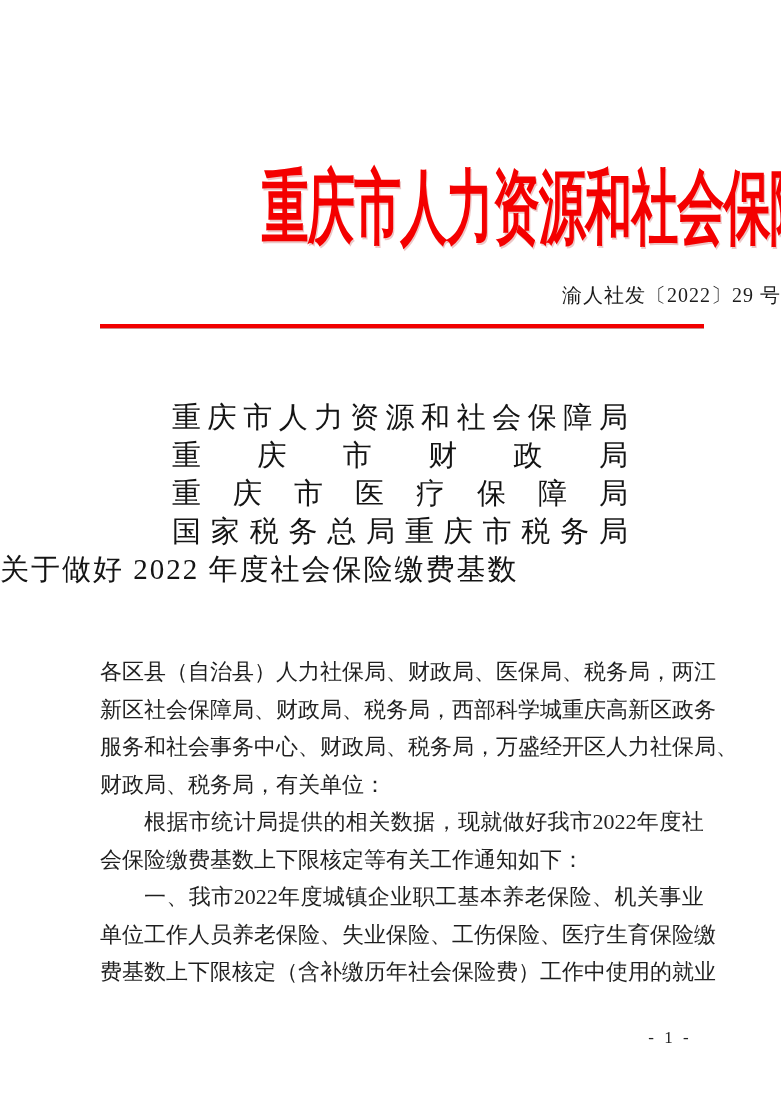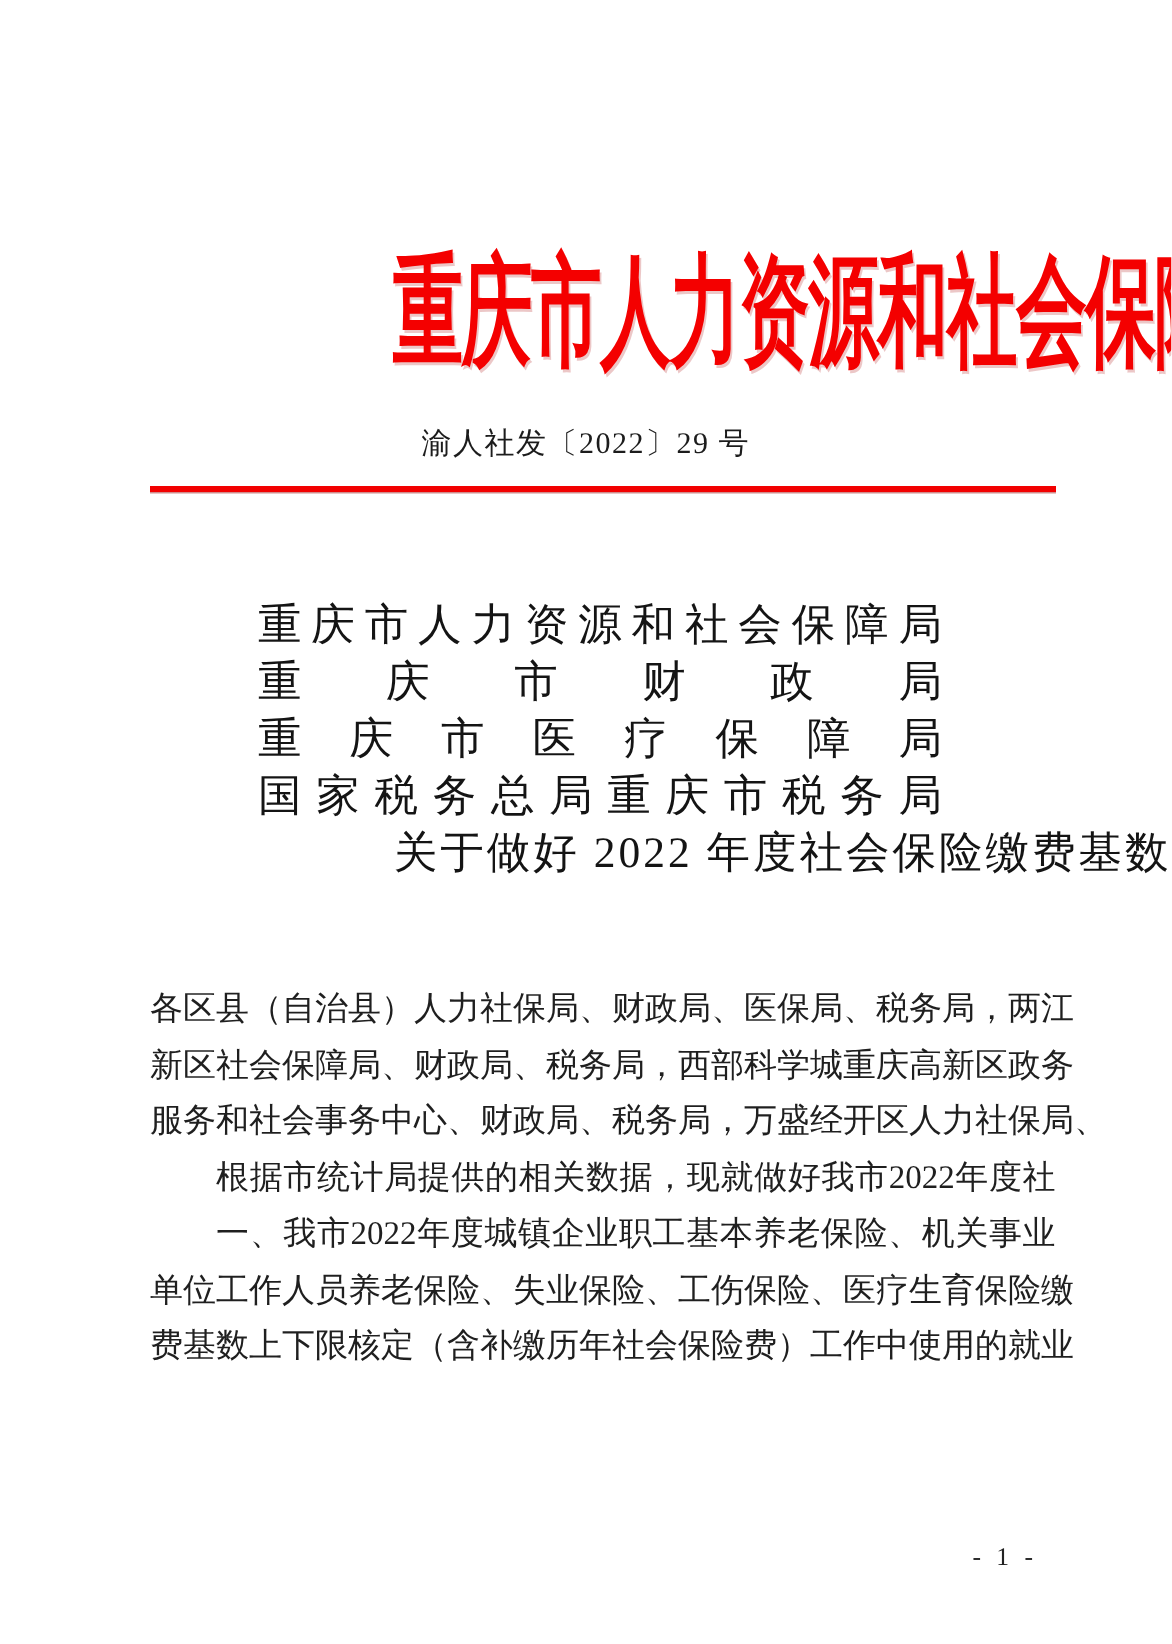--- a/index.html
+++ b/index.html
@@ -38,21 +38,21 @@
     transform-origin: center center;
     text-shadow: 2px 2px 0 rgba(170, 0, 0, 0.22);
   }
 
   
   .doc-number {
     position: absolute;
     top: 282px;
     left: 0;
     width: 781px;
-    text-align: center;
+    text-align: right;
     font-size: 20px;
     letter-spacing: 1px;
     color: #1c1c1c;
   }
 
   
   .red-rule {
     position: absolute;
     top: 324px;
     left: 100px;
@@ -77,21 +77,21 @@
   }
   .t-justify {
     width: 456px;
     margin: 0 auto 0 172px;
     display: flex;
     justify-content: space-between;
     align-items: center;
   }
   .t-justify span { display: inline-block; }
   .t-center {
-    text-align: right;
+    text-align: left;
     letter-spacing: 2px;
   }
 
   
   .body-block {
     position: absolute;
     top: 653px;
     left: 100px;
     width: 604px;
     font-size: 22px;
@@ -271,20 +271,21 @@
         <span>经</span>
         <span>开</span>
         <span>区</span>
         <span>人</span>
         <span>力</span>
         <span>社</span>
         <span>保</span>
         <span>局</span>
         <span>、</span>
       </div>
+      <div class="b-line">财政局、税务局，有关单位：</div>
       <div class="b-line fill indent">
         <span>根</span>
         <span>据</span>
         <span>市</span>
         <span>统</span>
         <span>计</span>
         <span>局</span>
         <span>提</span>
         <span>供</span>
         <span>的</span>
@@ -297,20 +298,21 @@
         <span>就</span>
         <span>做</span>
         <span>好</span>
         <span>我</span>
         <span>市</span>
         <span>2022</span>
         <span>年</span>
         <span>度</span>
         <span>社</span>
       </div>
+      <div class="b-line">会保险缴费基数上下限核定等有关工作通知如下：</div>
       <div class="b-line fill indent">
         <span>一</span>
         <span>、</span>
         <span>我</span>
         <span>市</span>
         <span>2022</span>
         <span>年</span>
         <span>度</span>
         <span>城</span>
         <span>镇</span>

